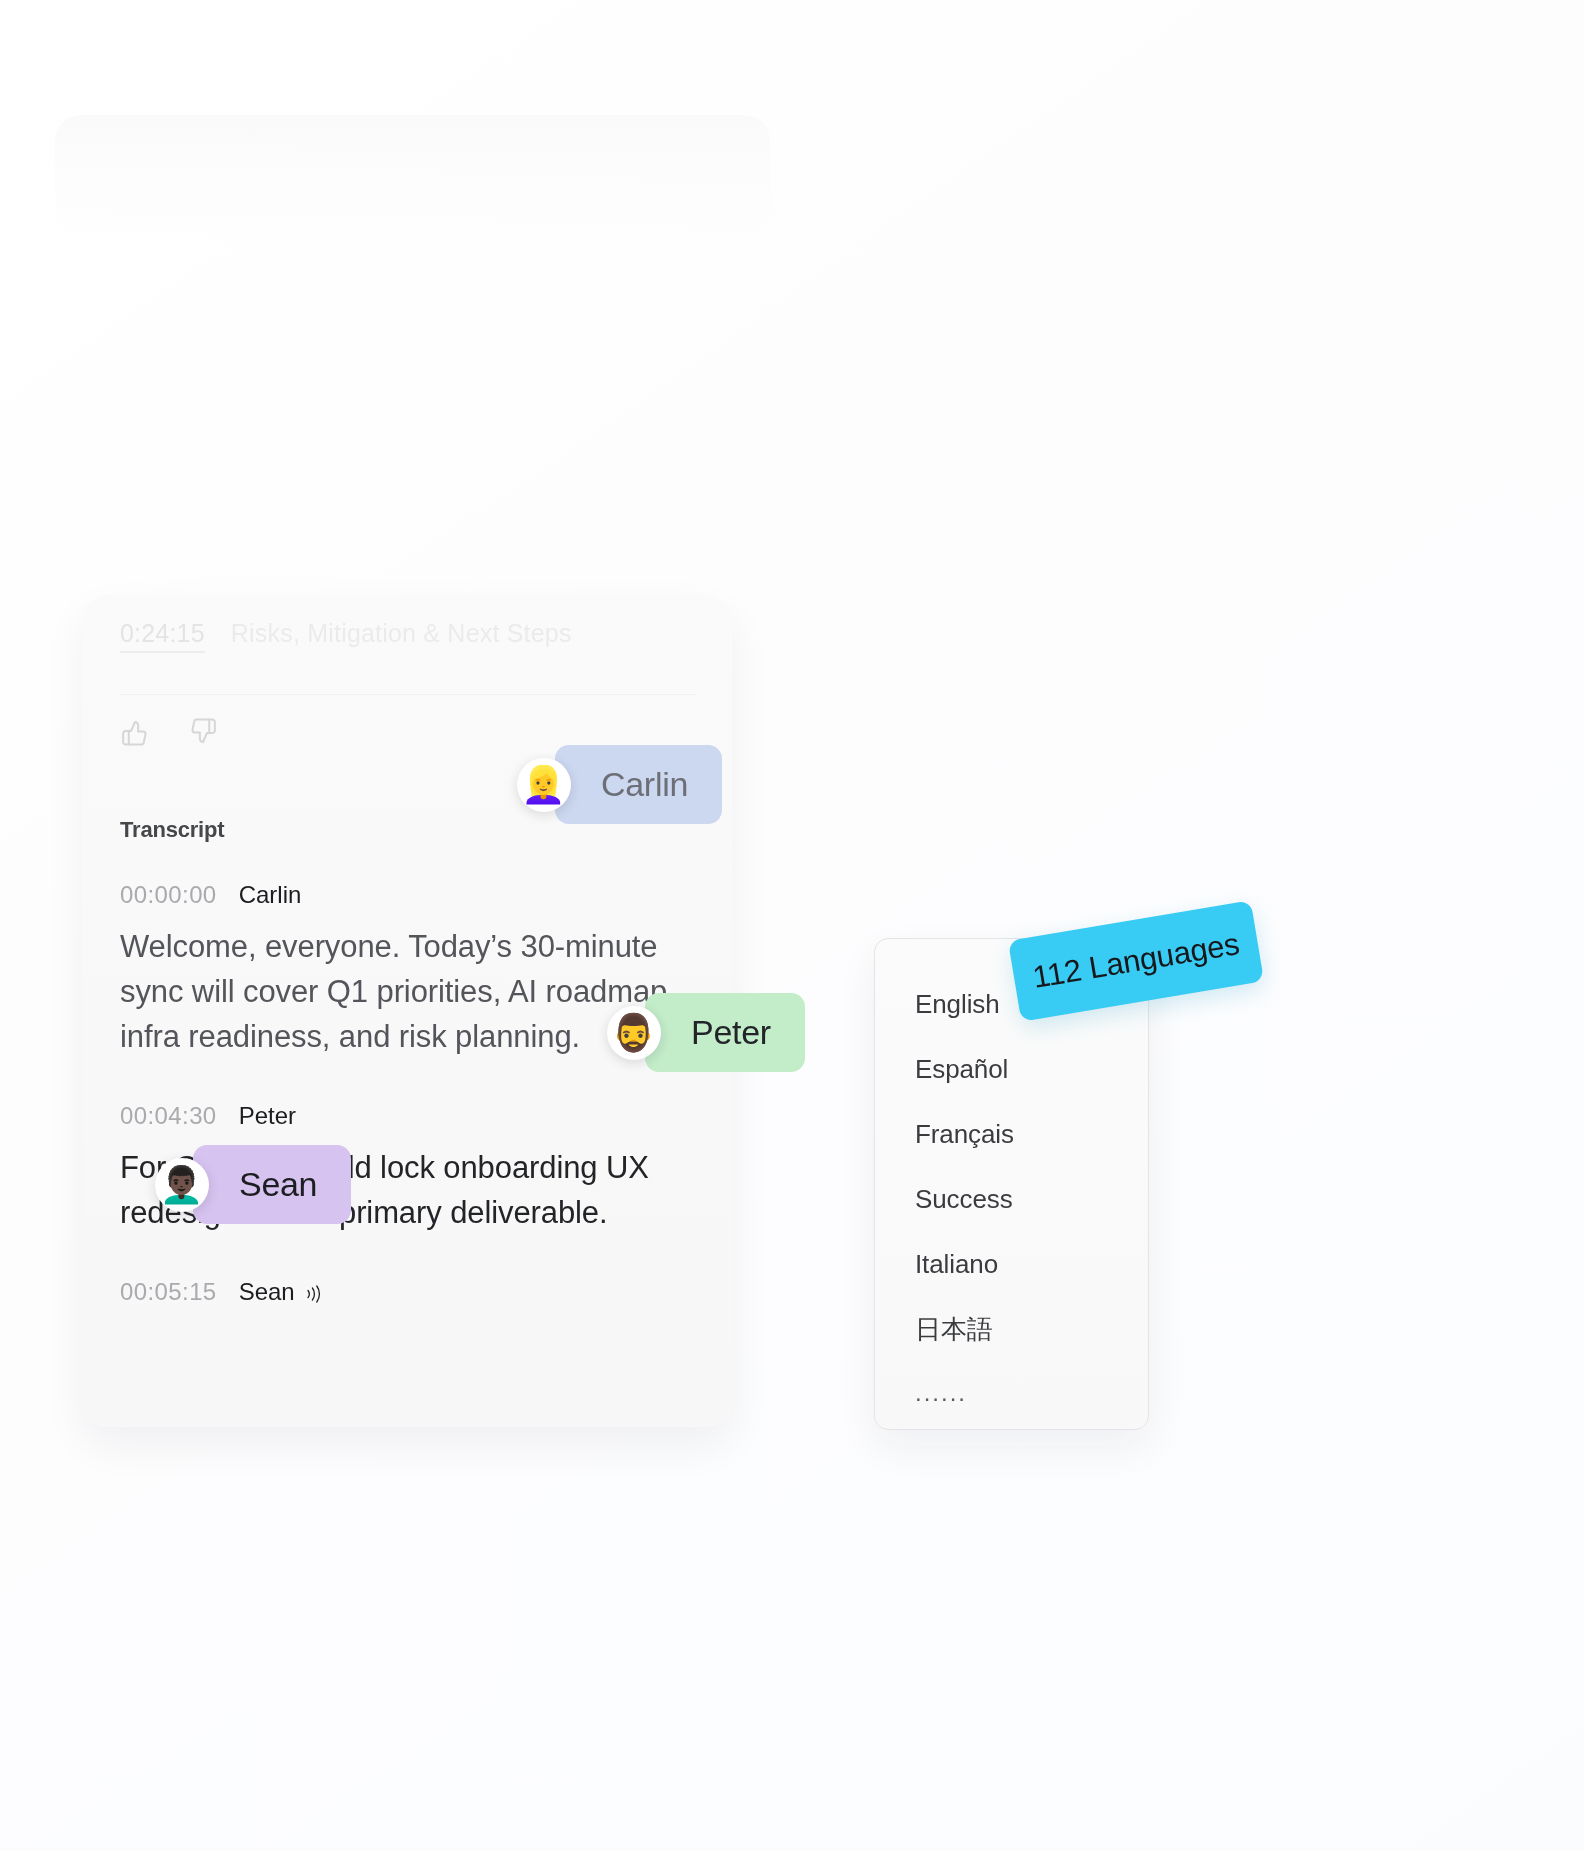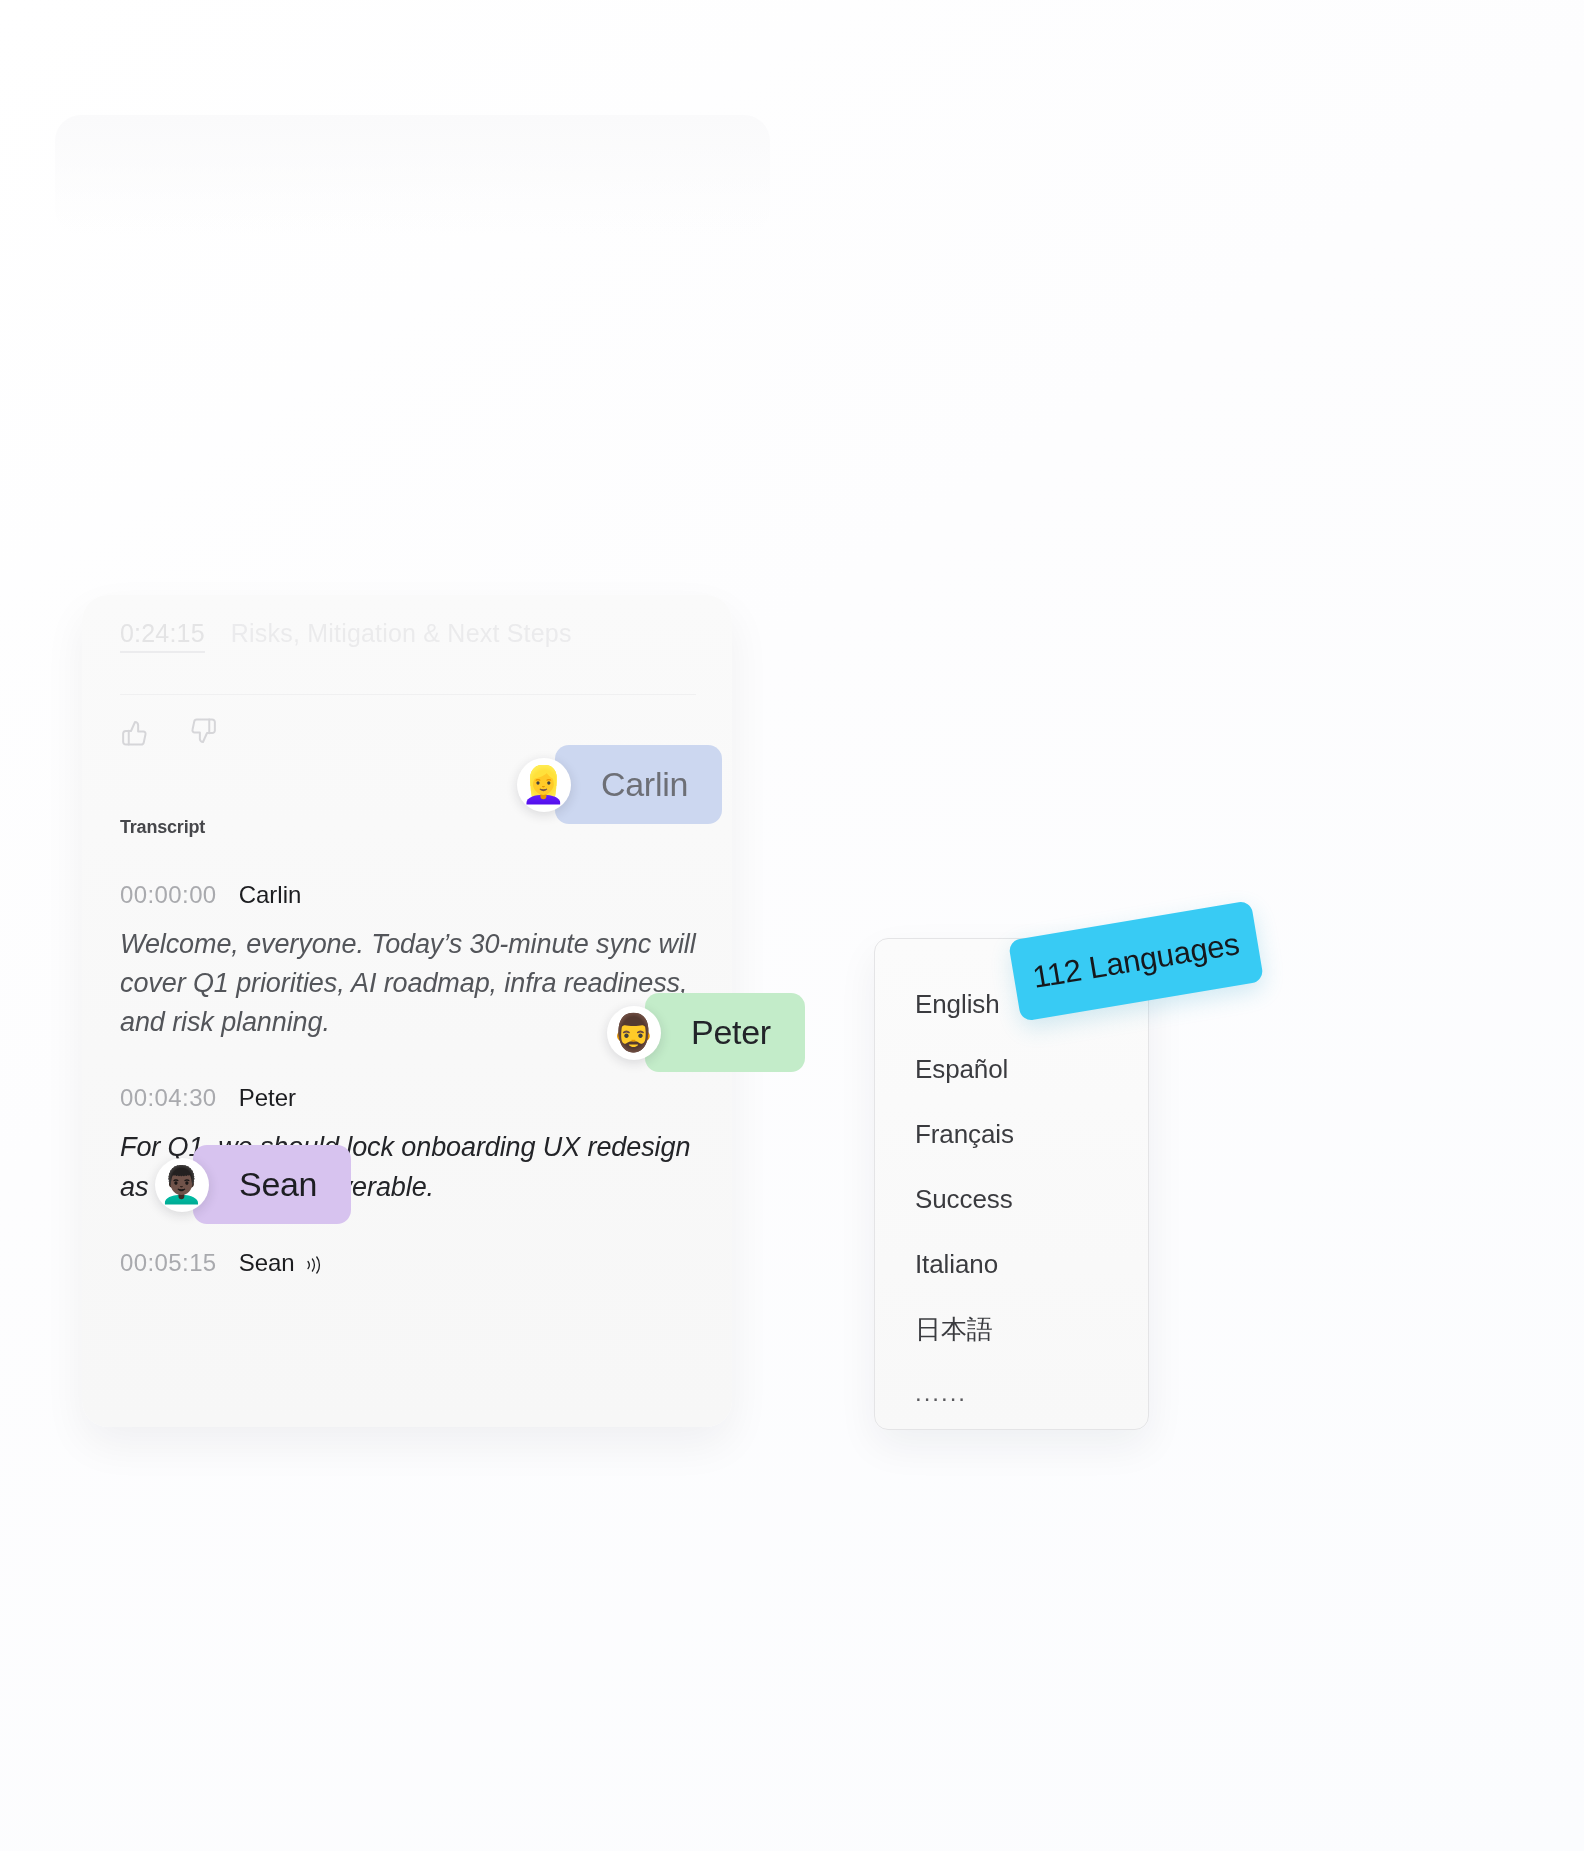--- a/index.html
+++ b/index.html
@@ -69,21 +69,21 @@
     display: flex;
     gap: 38px;
     align-items: center;
   }
   .fb-icon { width: 30px; height: 30px; display:block; }
   .fb-icon svg { display:block; }
 
   .section-title {
     position: absolute;
     left: 38px; top: 222px;
-    font-size: 18px;
+    font-size: 22px;
     font-weight: 700;
     color: #46474b;
     letter-spacing: -0.2px;
   }
 
   
   .entries { position: absolute; left: 38px; top: 286px; width: 585px; }
   .entry { margin-bottom: 42px; }
   .entry:last-child { margin-bottom: 4px; }
   .entry-head {
@@ -98,25 +98,24 @@
   }
   .entry-speaker {
     font-size: 24px;
     color: #1c1d20;
     display: flex;
     align-items: center;
     gap: 9px;
   }
   .speaker-wave { display:inline-block; width:17px; height:20px; }
   .entry-body {
-    font-size: 27px;
+    font-size: 31px;
     line-height: 1.45;
     color: #53555a;
     letter-spacing: -0.1px;
-    font-style: italic;
   }
   .entry-body.dark { color: #232428; }
 
   
   .pill {
     position: absolute;
     display: flex;
     align-items: center;
   }
   .pill-avatar {

